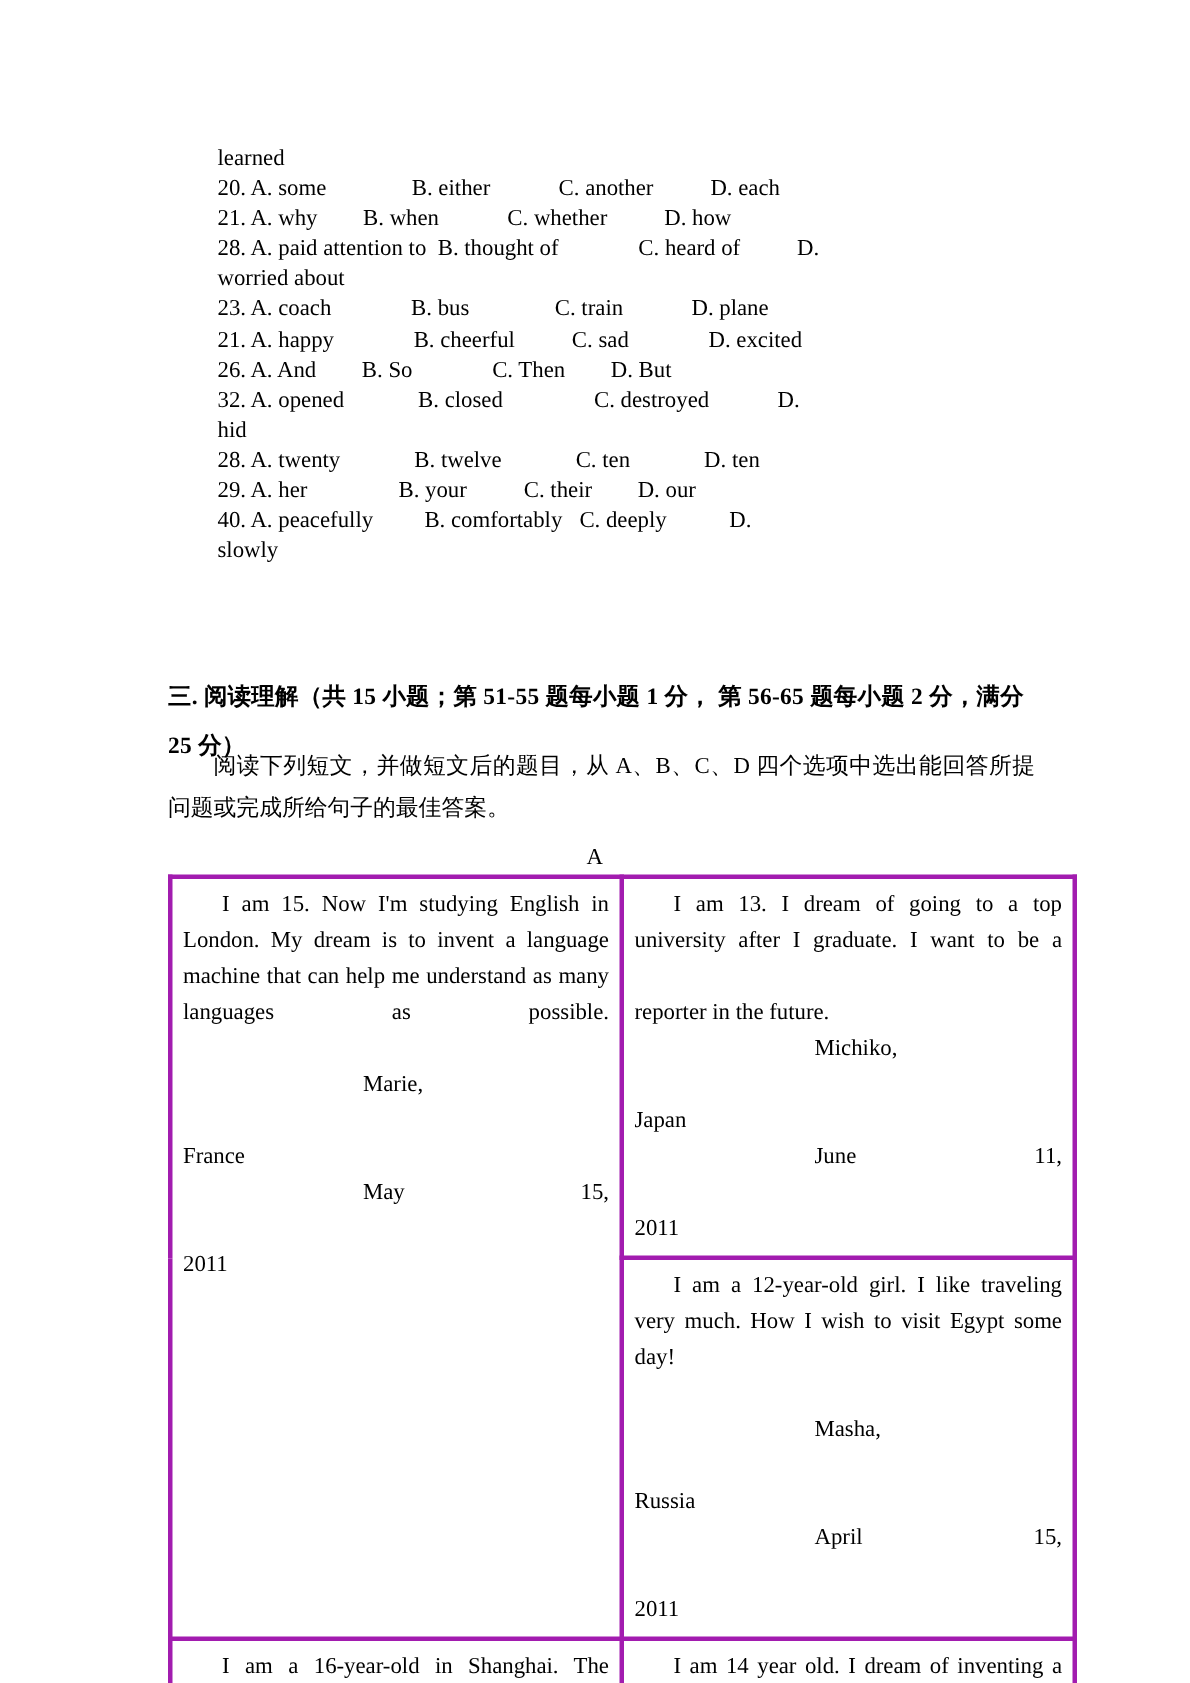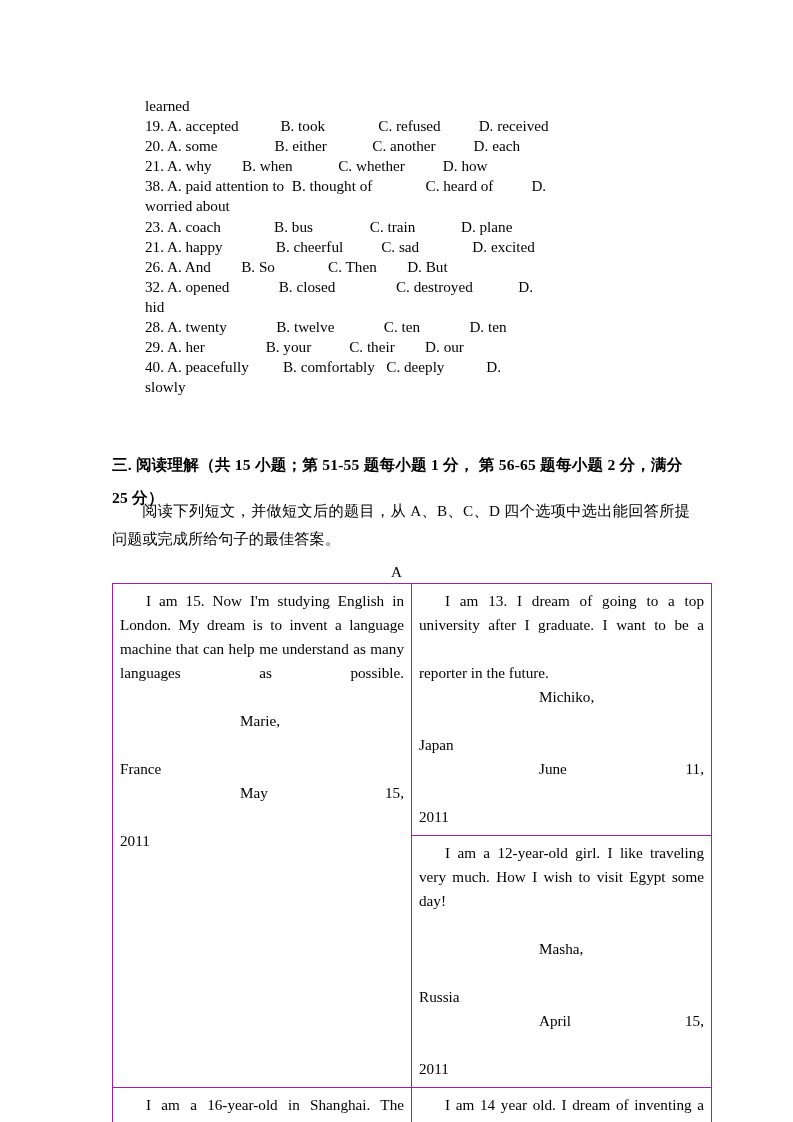--- a/index.html
+++ b/index.html
@@ -85,21 +85,21 @@
   
   .read-table {
     position: absolute;
     left: 112px;
     top: 583px;
     width: 569px;
     border-collapse: collapse;
     table-layout: fixed;
   }
   .read-table td {
-    border: 1px solid #a21caf;
+    border: 3px solid #a21caf;
     vertical-align: top;
     padding: 5px 7px 6px 7px;
     font-size: 15.2px;
     line-height: 24px;
     text-align: justify;
     text-justify: inter-word;
   }
   .read-table td.col-left { width: 284px; }
   .read-table td.col-right { width: 285px; }
 
@@ -140,24 +140,23 @@
   }
 </style>
 </head>
 <body>
 
 <div class="page">
 
   <div class="cloze">
     <div class="cloze-lead">learned</div>
 
-    <div class="qline">19. A. accepted           B. took              C. refused          D. received</div>
     <div class="qline">20. A. some               B. either            C. another          D. each</div>
     <div class="qline">21. A. why        B. when            C. whether          D. how</div>
-    <div class="qline">38. A. paid attention to  B. thought of              C. heard of          D.</div>
+    <div class="qline">28. A. paid attention to  B. thought of              C. heard of          D.</div>
     <div class="cont">worried about</div>
     <div class="qline">23. A. coach              B. bus               C. train            D. plane</div>
     <div class="qline">21. A. happy              B. cheerful          C. sad              D. excited</div>
     <div class="qline">26. A. And        B. So              C. Then        D. But</div>
     <div class="qline">32. A. opened             B. closed                C. destroyed            D.</div>
     <div class="cont">hid</div>
     <div class="qline">28. A. twenty             B. twelve             C. ten             D. ten</div>
     <div class="qline">29. A. her                B. your          C. their        D. our</div>
     <div class="qline">40. A. peacefully         B. comfortably   C. deeply           D.</div>
     <div class="cont">slowly</div>

